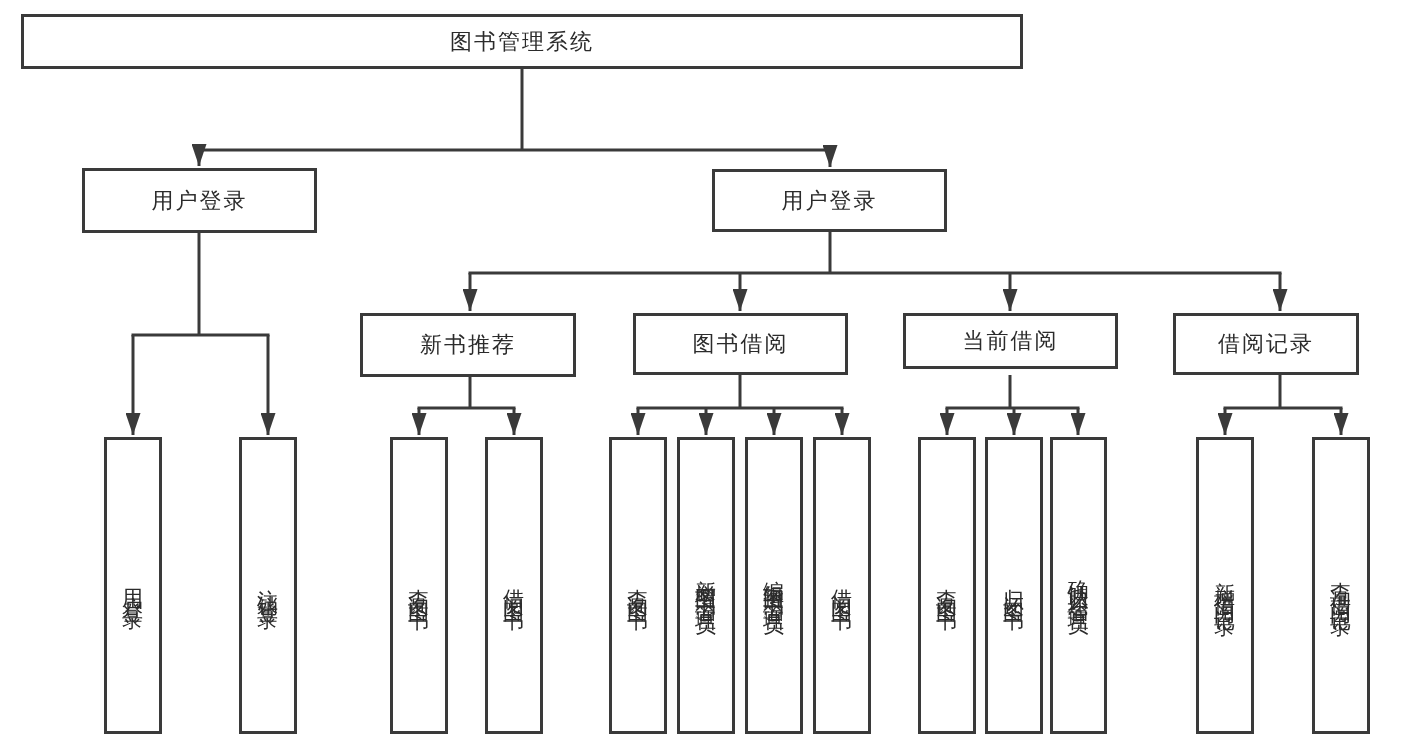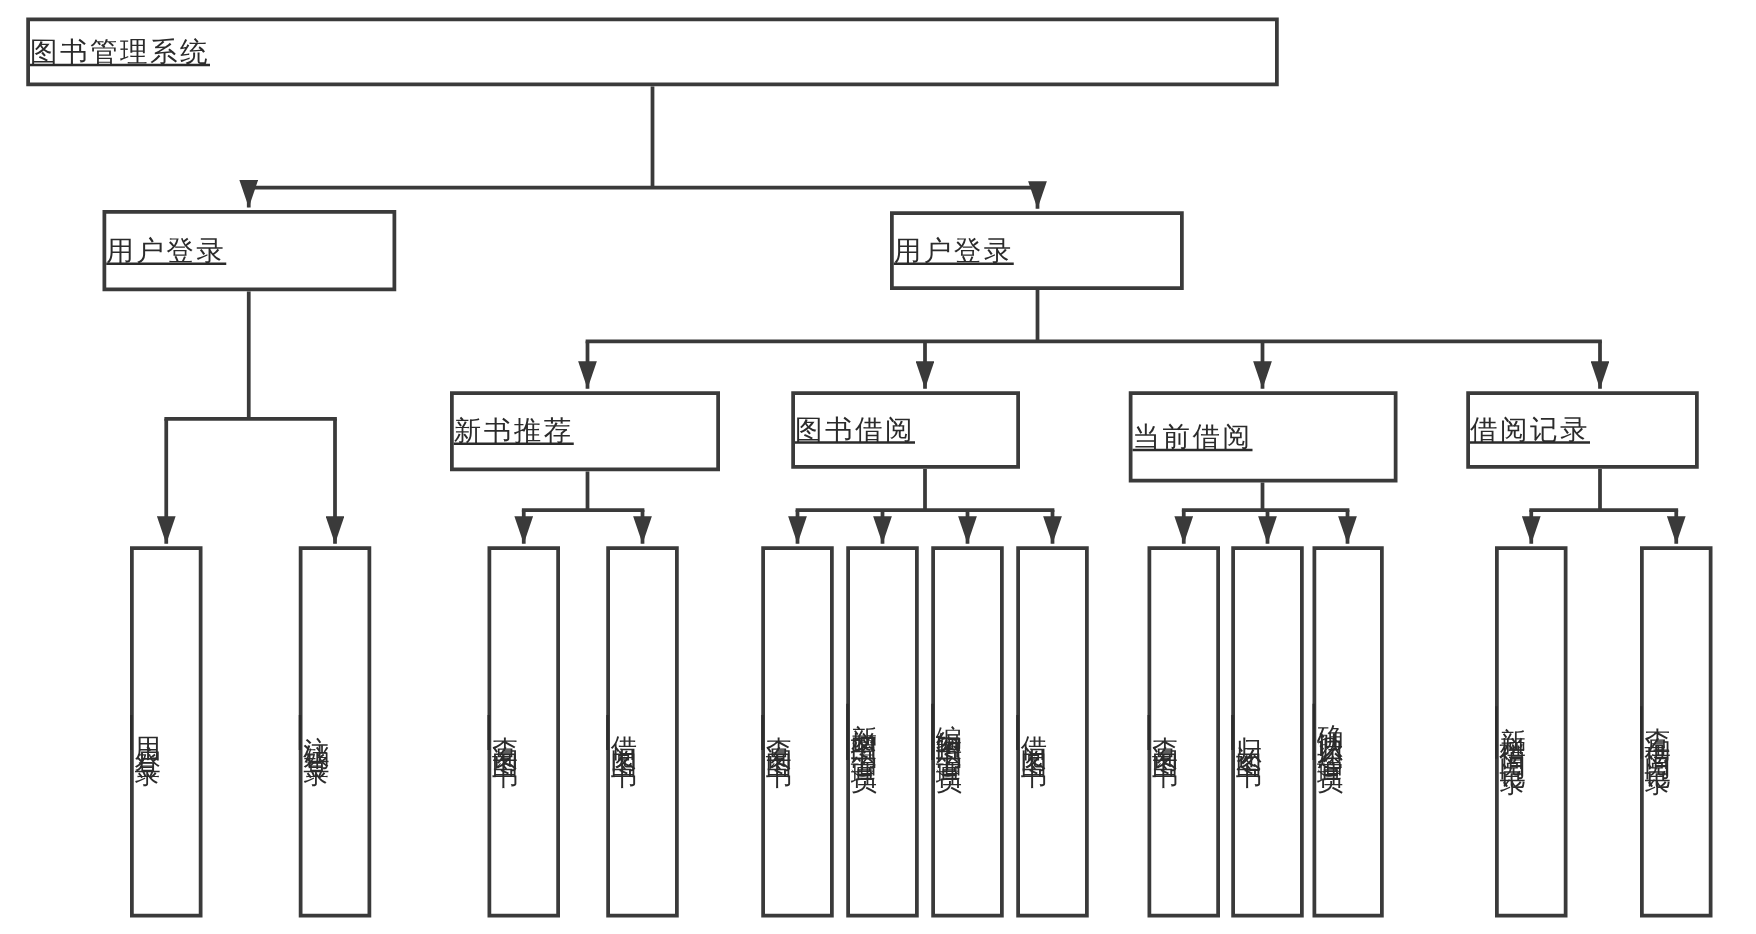--- a/index.html
+++ b/index.html
@@ -18,22 +18,21 @@
   }
   #wires{position:absolute;left:0;top:0;width:1405px;height:747px;}
   #wires line{stroke:var(--line);stroke-width:3;}
   .hbox,.vbox{
     position:absolute;
     box-sizing:border-box;
     border:3px solid var(--line);
     background:#fff;
     display:flex;
     align-items:center;
-    justify-content:flex-start;
-    text-decoration:underline;
+    justify-content:center;
   }
   .hbox .lbl{
     font-size:22px;
     letter-spacing:2px;
     white-space:nowrap;
     color:var(--text);
   }
   .vbox .lbl{
     writing-mode:vertical-rl;
     text-orientation:mixed;
@@ -113,24 +112,24 @@
   <div class="hbox" style="left:82px;top:168px;width:235px;height:65px">
     <span class="lbl">用户登录</span>
   </div>
   <div class="hbox" style="left:712px;top:169px;width:235px;height:63px">
     <span class="lbl">用户登录</span>
   </div>
 
   <div class="hbox" style="left:360px;top:313px;width:216px;height:64px">
     <span class="lbl">新书推荐</span>
   </div>
-  <div class="hbox" style="left:633px;top:313px;width:183px;height:62px">
+  <div class="hbox" style="left:633px;top:313px;width:215px;height:62px">
     <span class="lbl">图书借阅</span>
   </div>
-  <div class="hbox" style="left:903px;top:313px;width:215px;height:73px">
+  <div class="hbox" style="left:903px;top:313px;width:215px;height:56px">
     <span class="lbl">当前借阅</span>
   </div>
   <div class="hbox" style="left:1173px;top:313px;width:186px;height:62px">
     <span class="lbl">借阅记录</span>
   </div>
 
   <div class="vbox" style="left:104px;top:437px;width:58px;height:297px">
     <span class="lbl">用户登录</span>
   </div>
   <div class="vbox" style="left:239px;top:437px;width:58px;height:297px">

